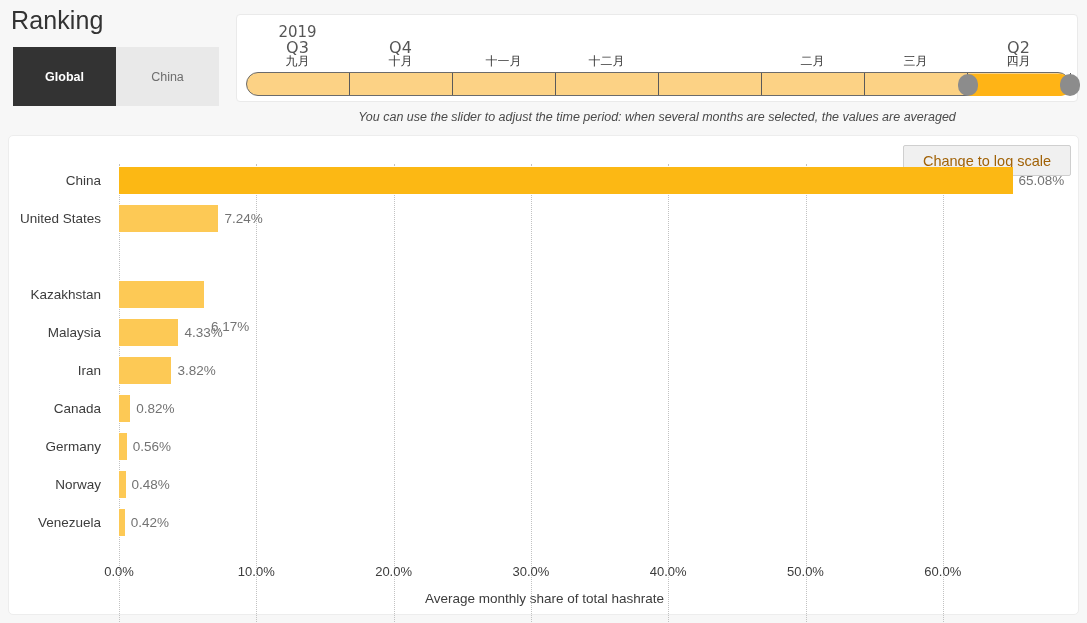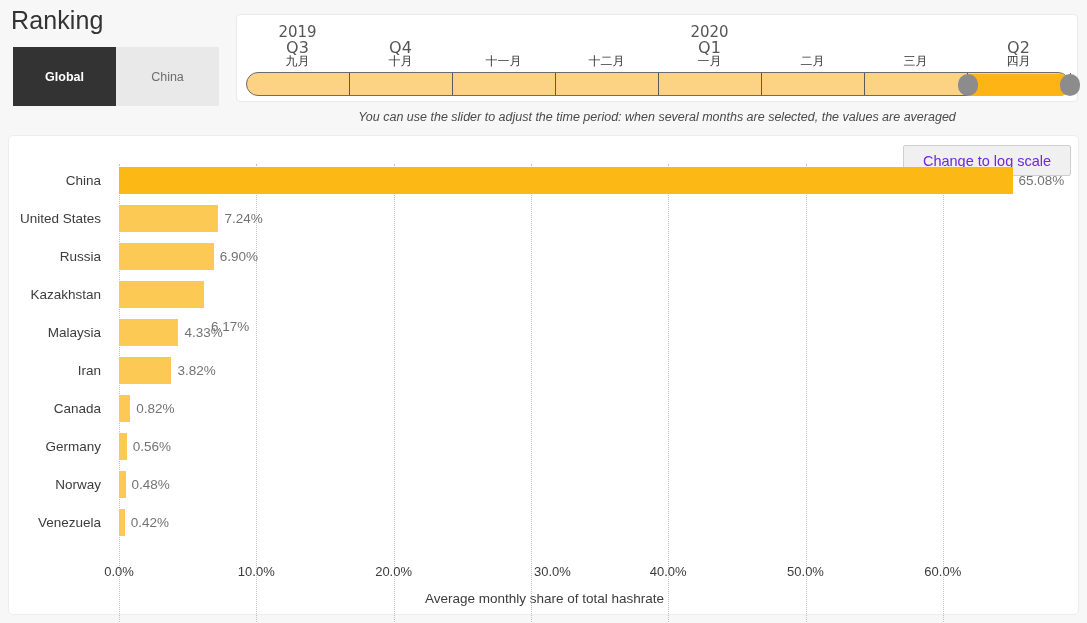--- a/index.html
+++ b/index.html
@@ -176,21 +176,21 @@
   }
 
   #log-scale-button {
     position: absolute;
     left: 894px; top: 9px;
     width: 168px; height: 31px;
     background: #f0f0f0;
     border: 1px solid #cfcfcf;
     border-radius: 2px;
     font-size: 14.5px;
-    color: #6d28d9;
+    color: #a16207;
     font-family: "Liberation Sans", sans-serif;
     cursor: pointer;
     padding: 0;
   }
 
   
   #plot {
     position: absolute;
     left: 0; top: 0;
     width: 1071px; height: 478px;
@@ -297,25 +297,20 @@
         </div>
         <div class="tl-col" style="left: 206px; width: 103px;">
           <div class="tl-year"></div>
           <div class="tl-quarter"></div>
           <div class="tl-month">十一月</div>
         </div>
         <div class="tl-col" style="left: 309px; width: 103px;">
           <div class="tl-year"></div>
           <div class="tl-quarter"></div>
           <div class="tl-month">十二月</div>
-        </div>
-        <div class="tl-col" style="left: 412px; width: 103px;">
-          <div class="tl-year">2020</div>
-          <div class="tl-quarter">Q1</div>
-          <div class="tl-month">一月</div>
         </div>
         <div class="tl-col" style="left: 515px; width: 103px;">
           <div class="tl-year"></div>
           <div class="tl-quarter"></div>
           <div class="tl-month">二月</div>
         </div>
         <div class="tl-col" style="left: 618px; width: 103px;">
           <div class="tl-year"></div>
           <div class="tl-quarter"></div>
           <div class="tl-month">三月</div>
@@ -347,25 +342,20 @@
       <div class="bar-row" style="top: 26px; width: 1071px;">
         <div class="bar-label">China</div>
         <div class="bar-rect highlight" style="left: 110px; width: 893.548px;"></div>
         <div class="bar-value" style="left: 1009.55px;">65.08%</div>
       </div>
       <div class="bar-row" style="top: 64px; width: 1071px;">
         <div class="bar-label">United States</div>
         <div class="bar-rect" style="left: 110px; width: 99.4052px;"></div>
         <div class="bar-value" style="left: 215.405px;">7.24%</div>
       </div>
-      <div class="bar-row" style="top: 102px; width: 1071px;">
-        <div class="bar-label">Russia</div>
-        <div class="bar-rect" style="left: 110px; width: 94.737px;"></div>
-        <div class="bar-value" style="left: 210.737px;">6.90%</div>
-      </div>
       <div class="bar-row" style="top: 140px; width: 1071px;">
         <div class="bar-label">Kazakhstan</div>
         <div class="bar-rect" style="left: 110px; width: 84.7141px;"></div>
         <div class="bar-value" style="left: 202px; margin-top: 32px;">6.17%</div>
       </div>
       <div class="bar-row" style="top: 178px; width: 1071px;">
         <div class="bar-label">Malaysia</div>
         <div class="bar-rect" style="left: 110px; width: 59.4509px;"></div>
         <div class="bar-value" style="left: 175.451px;">4.33%</div>
       </div>
@@ -390,18 +380,18 @@
         <div class="bar-value" style="left: 122.59px;">0.48%</div>
       </div>
       <div class="bar-row" style="top: 368px; width: 1071px;">
         <div class="bar-label">Venezuela</div>
         <div class="bar-rect" style="left: 110px; width: 5.7666px;"></div>
         <div class="bar-value" style="left: 121.767px;">0.42%</div>
       </div>
       <div class="xtick-label" style="left: 110px;">0.0%</div>
       <div class="xtick-label" style="left: 247.3px;">10.0%</div>
       <div class="xtick-label" style="left: 384.6px;">20.0%</div>
-      <div class="xtick-label" style="left: 521.9px; text-align: right;">30.0%</div>
+      <div class="xtick-label" style="left: 521.9px;">30.0%</div>
       <div class="xtick-label" style="left: 659.2px;">40.0%</div>
       <div class="xtick-label" style="left: 796.5px;">50.0%</div>
       <div class="xtick-label" style="left: 933.8px;">60.0%</div>
     </div>
 </div>
 
 </body></html>

